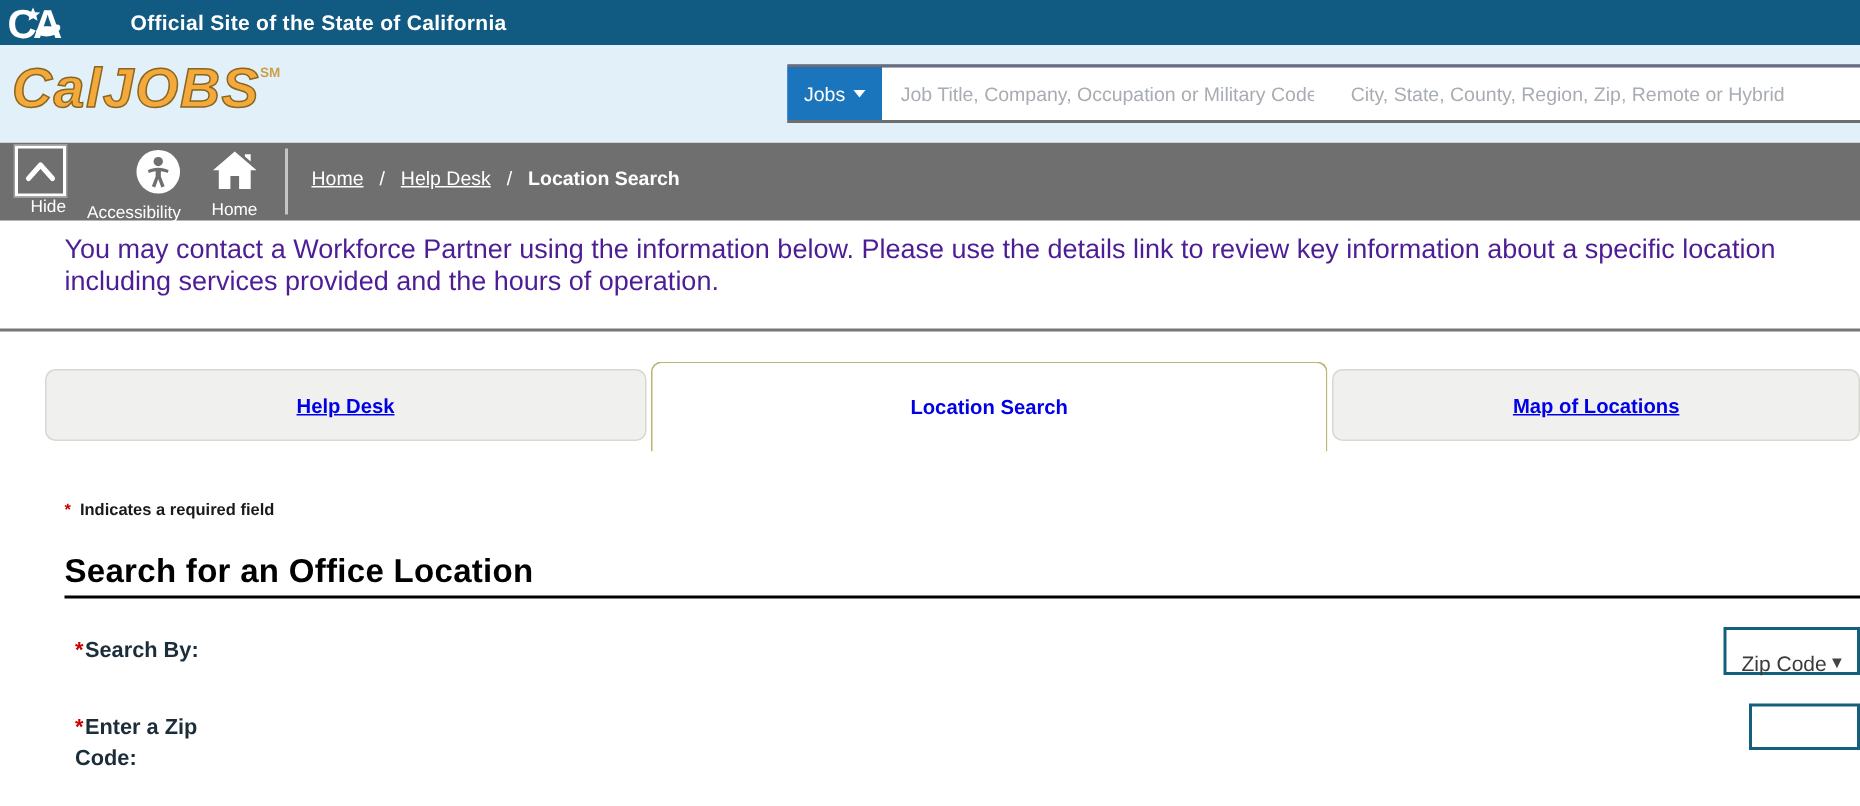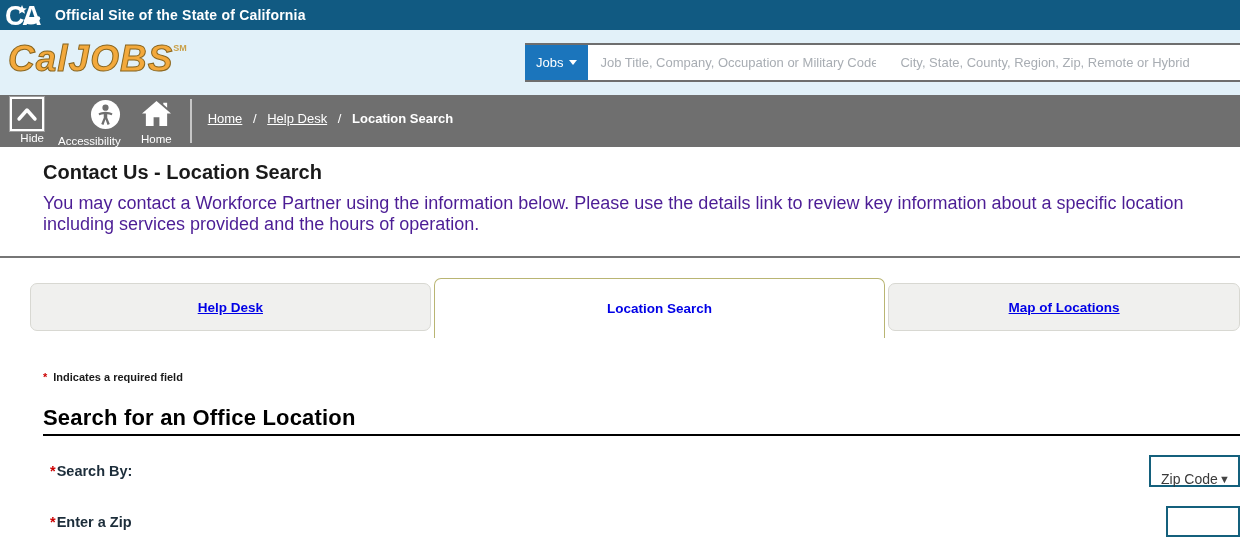--- a/index.html
+++ b/index.html
@@ -2,21 +2,21 @@
 <html><head>
 <meta charset="utf-8">
 <style>
   * { margin:0; padding:0; box-sizing:border-box; }
   html,body { width:1240px; height:537px; overflow:hidden; background:#fff;
               font-family:"Liberation Sans", sans-serif; }
 
   
   .topbar { height:30px; background:#115a82; display:flex; align-items:center; padding-left:5px; }
   .ca-logo { margin-right:8px; display:flex; align-items:center; }
-  .topbar-text { color:#fff; font-size:14px; font-weight:bold; letter-spacing:.2px; }
+  .topbar-text { color:#fff; font-size:14px; font-weight:bold; letter-spacing:.2px;margin-left:32px; }
 
   
   .band { height:65px; background:#e2f1f9; position:relative; }
   .brand { position:absolute; left:8px; top:8px; font-size:37px; font-weight:bold; font-style:italic;
            color:#f3a93c; -webkit-text-stroke:1px #8a661f; letter-spacing:1px;text-align:center; }
   .brand sup { font-size:9px; -webkit-text-stroke:0; color:#caa14a; font-style:normal; vertical-align:20px; letter-spacing:0; }
   .searchbar { position:absolute; left:525px; top:13px; right:0; height:39px; display:flex;
                border-top:2px solid #6e6e6e; border-bottom:2px solid #6e6e6e; background:#1d4ed8; }
   .jobs-btn { background:#1b75bc; color:#fff; border:none; font-size:13px; padding:0 11px;
               display:flex; align-items:center; gap:6px; cursor:pointer; font-family:inherit; }
@@ -133,21 +133,20 @@
   <div class="crumbs">
     <a>Home</a>
     <span class="crumb-sep">/</span>
     <a>Help Desk</a>
     <span class="crumb-sep">/</span>
     <span class="crumb-current">Location Search</span>
   </div>
 </div>
 
 <div class="content">
-  <h1 class="page-title">Contact Us - Location Search</h1>
   <p class="page-desc">You may contact a Workforce Partner using the information below. Please use the details link to review key information about a specific location including services provided and the hours of operation.</p>
 </div>
 <hr class="hr-strong">
 
 <div class="tabs">
   <div class="tab tab-helpdesk">
     <a>Help Desk</a>
   </div>
   <div class="tab tab-active">
     <span>Location Search</span>

